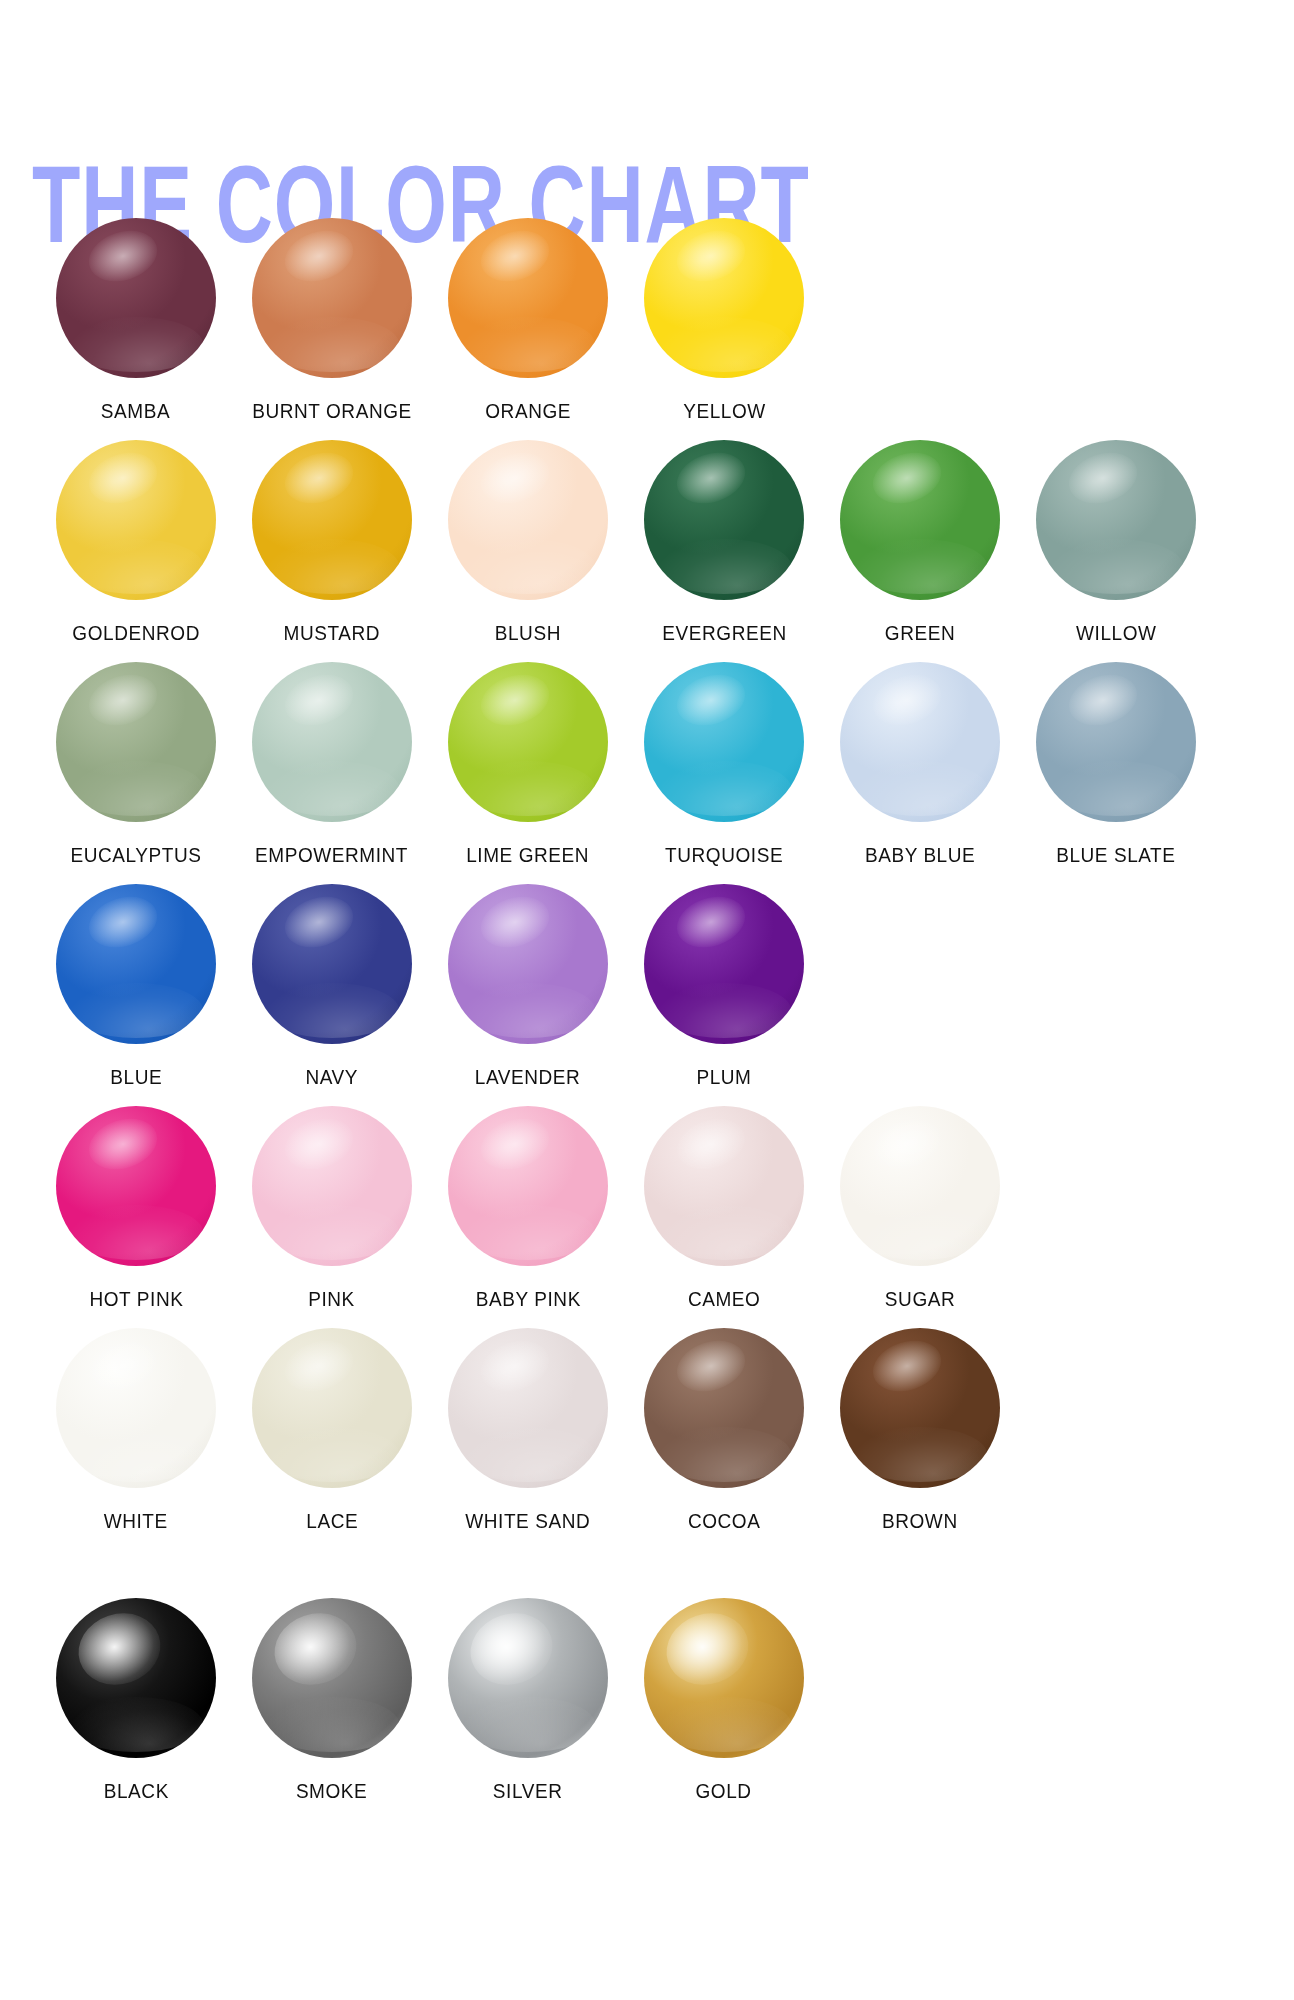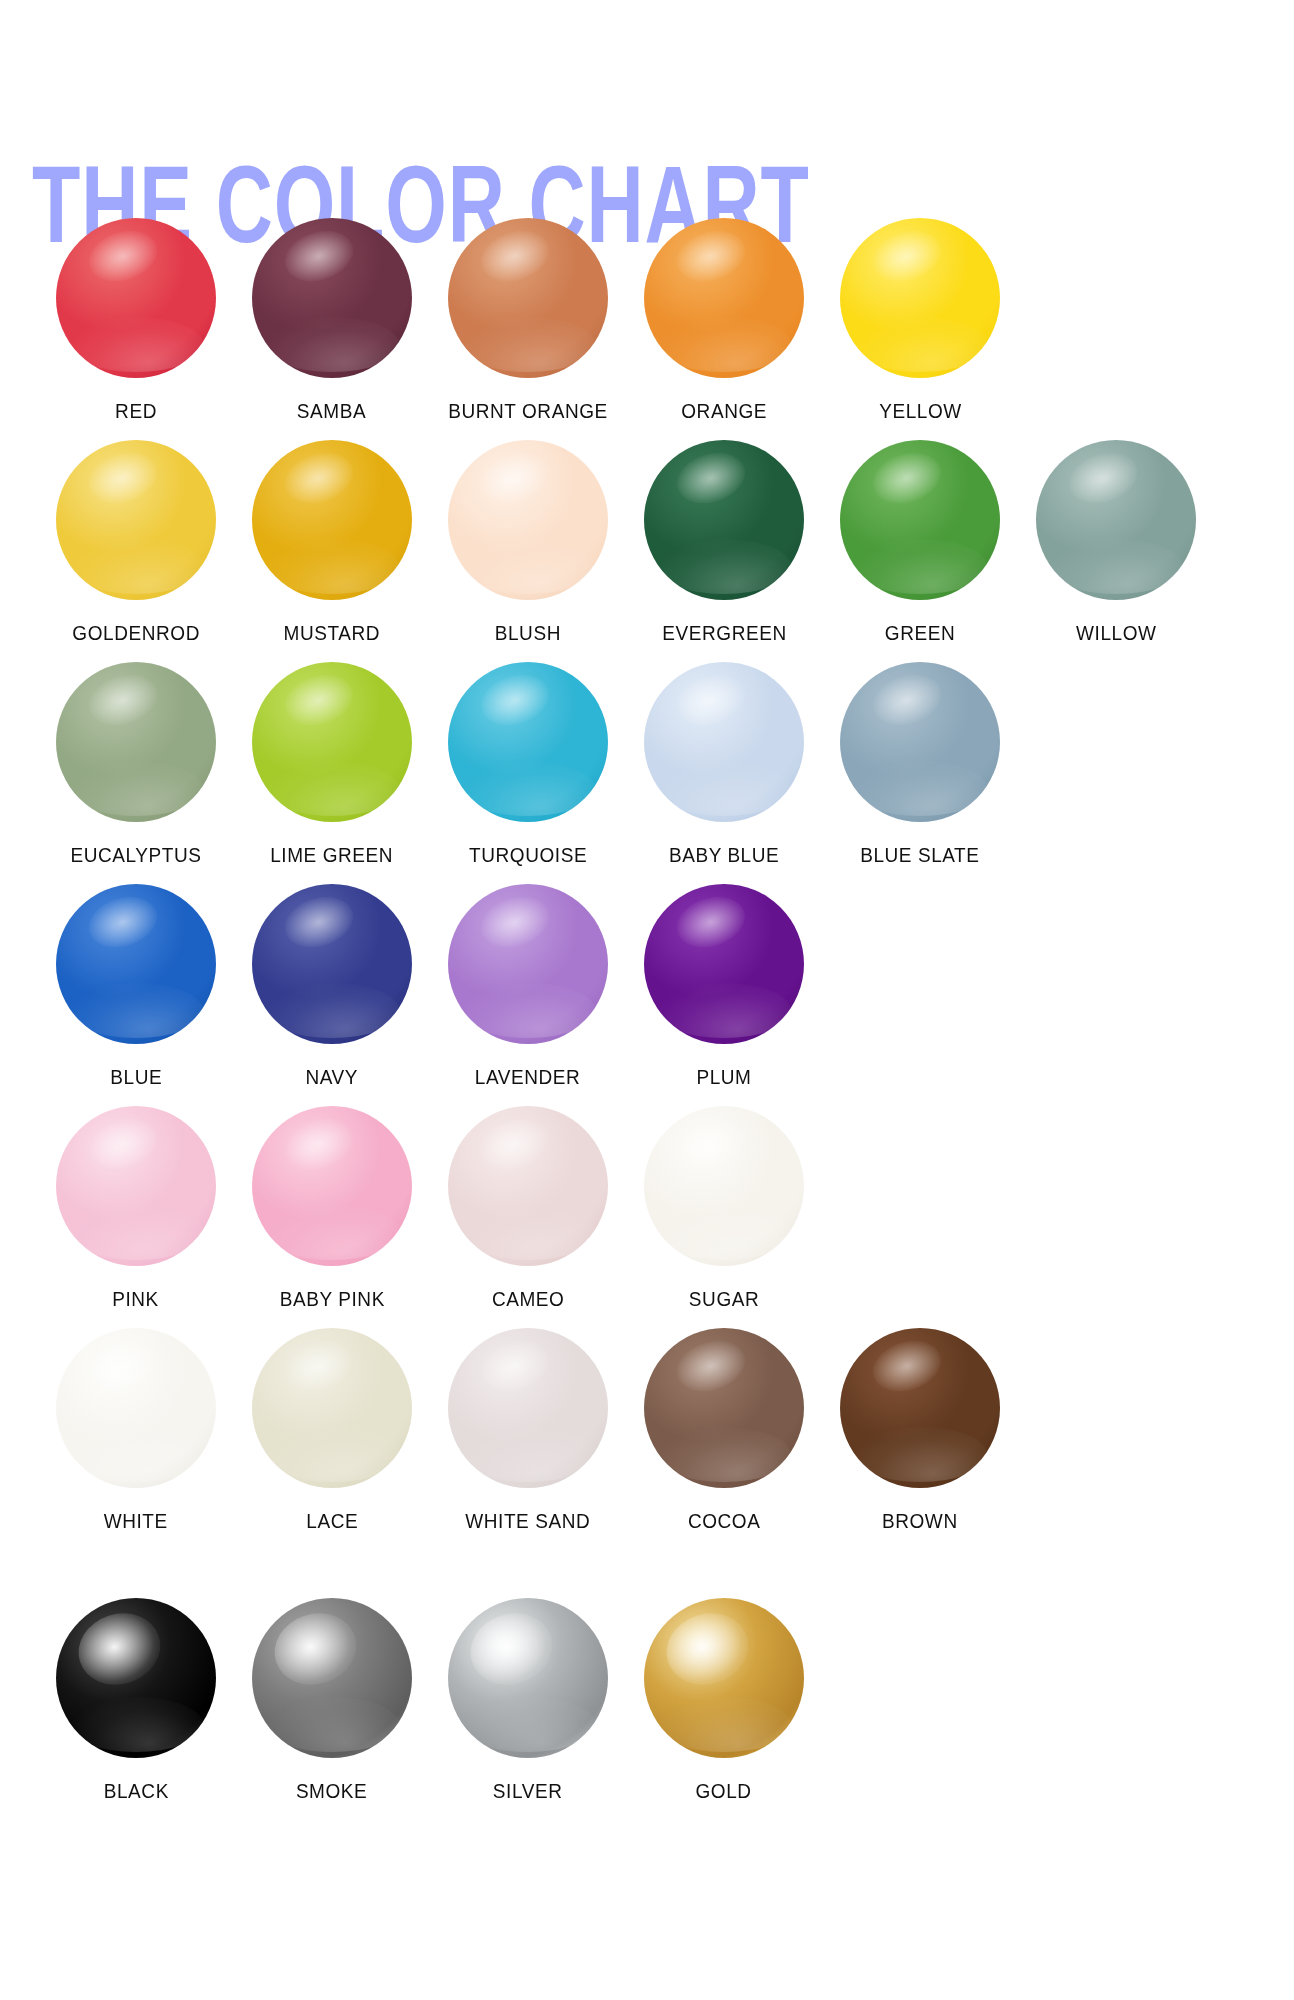--- a/index.html
+++ b/index.html
@@ -129,24 +129,20 @@
 </head>
 <body style="background: rgb(255, 255, 255);">
 
 <div class="page">
 
   <h1 class="chart-title">THE COLOR CHART</h1>
 
   <div class="grid">
       <div class="row">
         <div class="swatch">
-          <div class="ball" title="RED" style="background: radial-gradient(circle at 36% 26%, rgb(236, 108, 107) 0%, rgb(226, 57, 74) 46%, rgb(226, 57, 74) 68%, rgb(190, 18, 48) 100%);"></div>
-          <div class="label" style="color: rgb(17, 17, 17);">RED</div>
-        </div>
-        <div class="swatch">
           <div class="ball" title="SAMBA" style="background: radial-gradient(circle at 36% 26%, rgb(138, 76, 94) 0%, rgb(107, 49, 68) 46%, rgb(107, 49, 68) 68%, rgb(75, 31, 47) 100%);"></div>
           <div class="label" style="color: rgb(17, 17, 17);">SAMBA</div>
         </div>
         <div class="swatch">
           <div class="ball" title="BURNT ORANGE" style="background: radial-gradient(circle at 36% 26%, rgb(224, 160, 119) 0%, rgb(205, 123, 79) 46%, rgb(205, 123, 79) 68%, rgb(180, 99, 58) 100%);"></div>
           <div class="label" style="color: rgb(17, 17, 17);">BURNT ORANGE</div>
         </div>
         <div class="swatch">
           <div class="ball" title="ORANGE" style="background: radial-gradient(circle at 36% 26%, rgb(246, 178, 94) 0%, rgb(237, 143, 44) 46%, rgb(237, 143, 44) 68%, rgb(224, 125, 22) 100%);"></div>
           <div class="label" style="color: rgb(17, 17, 17);">ORANGE</div>
@@ -181,20 +177,24 @@
           <div class="ball" title="WILLOW" style="background: radial-gradient(circle at 36% 26%, rgb(168, 191, 186) 0%, rgb(132, 162, 156) 46%, rgb(132, 162, 156) 68%, rgb(108, 140, 134) 100%);"></div>
           <div class="label" style="color: rgb(17, 17, 17);">WILLOW</div>
         </div>
       </div>
       <div class="row">
         <div class="swatch">
           <div class="ball" title="EUCALYPTUS" style="background: radial-gradient(circle at 36% 26%, rgb(178, 194, 164) 0%, rgb(147, 168, 132) 46%, rgb(147, 168, 132) 68%, rgb(123, 144, 105) 100%);"></div>
           <div class="label" style="color: rgb(17, 17, 17);">EUCALYPTUS</div>
         </div>
         <div class="swatch">
+          <div class="ball" title="EMPOWERMINT" style="background: radial-gradient(circle at 36% 26%, rgb(209, 225, 216) 0%, rgb(178, 203, 190) 46%, rgb(178, 203, 190) 68%, rgb(150, 181, 166) 100%);"></div>
+          <div class="label" style="color: rgb(17, 17, 17);">EMPOWERMINT</div>
+        </div>
+        <div class="swatch">
           <div class="ball" title="LIME GREEN" style="background: radial-gradient(circle at 36% 26%, rgb(195, 223, 101) 0%, rgb(164, 203, 42) 46%, rgb(164, 203, 42) 68%, rgb(141, 181, 22) 100%);"></div>
           <div class="label" style="color: rgb(17, 17, 17);">LIME GREEN</div>
         </div>
         <div class="swatch">
           <div class="ball" title="TURQUOISE" style="background: radial-gradient(circle at 36% 26%, rgb(106, 204, 228) 0%, rgb(46, 180, 212) 46%, rgb(46, 180, 212) 68%, rgb(20, 158, 194) 100%);"></div>
           <div class="label" style="color: rgb(17, 17, 17);">TURQUOISE</div>
         </div>
         <div class="swatch">
           <div class="ball" title="BABY BLUE" style="background: radial-gradient(circle at 36% 26%, rgb(228, 237, 248) 0%, rgb(201, 216, 236) 46%, rgb(201, 216, 236) 68%, rgb(174, 196, 224) 100%);"></div>
           <div class="label" style="color: rgb(17, 17, 17);">BABY BLUE</div>
@@ -217,20 +217,24 @@
           <div class="ball" title="LAVENDER" style="background: radial-gradient(circle at 36% 26%, rgb(194, 160, 224) 0%, rgb(168, 120, 206) 46%, rgb(168, 120, 206) 68%, rgb(144, 96, 184) 100%);"></div>
           <div class="label" style="color: rgb(17, 17, 17);">LAVENDER</div>
         </div>
         <div class="swatch">
           <div class="ball" title="PLUM" style="background: radial-gradient(circle at 36% 26%, rgb(135, 54, 176) 0%, rgb(101, 18, 142) 46%, rgb(101, 18, 142) 68%, rgb(76, 8, 112) 100%);"></div>
           <div class="label" style="color: rgb(17, 17, 17);">PLUM</div>
         </div>
       </div>
       <div class="row">
         <div class="swatch">
+          <div class="ball" title="HOT PINK" style="background: radial-gradient(circle at 36% 26%, rgb(240, 91, 165) 0%, rgb(229, 24, 127) 46%, rgb(229, 24, 127) 68%, rgb(201, 6, 104) 100%);"></div>
+          <div class="label" style="color: rgb(17, 17, 17);">HOT PINK</div>
+        </div>
+        <div class="swatch">
           <div class="ball" title="PINK" style="background: radial-gradient(circle at 36% 26%, rgb(251, 222, 233) 0%, rgb(245, 194, 214) 46%, rgb(245, 194, 214) 68%, rgb(236, 168, 196) 100%);"></div>
           <div class="label" style="color: rgb(17, 17, 17);">PINK</div>
         </div>
         <div class="swatch">
           <div class="ball" title="BABY PINK" style="background: radial-gradient(circle at 36% 26%, rgb(251, 208, 224) 0%, rgb(245, 173, 201) 46%, rgb(245, 173, 201) 68%, rgb(236, 145, 181) 100%);"></div>
           <div class="label" style="color: rgb(17, 17, 17);">BABY PINK</div>
         </div>
         <div class="swatch">
           <div class="ball" title="CAMEO" style="background: radial-gradient(circle at 36% 26%, rgb(247, 235, 235) 0%, rgb(235, 216, 216) 46%, rgb(235, 216, 216) 68%, rgb(221, 195, 195) 100%);"></div>
           <div class="label" style="color: rgb(17, 17, 17);">CAMEO</div>

